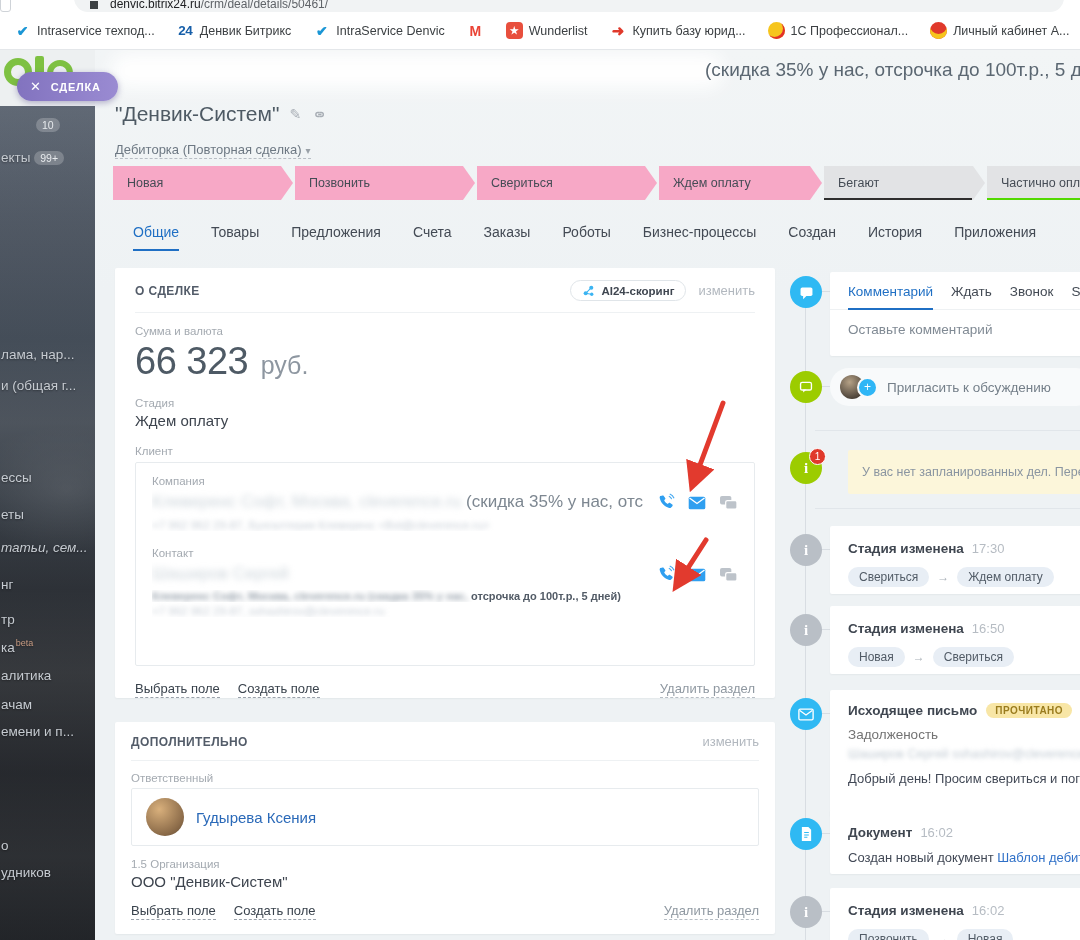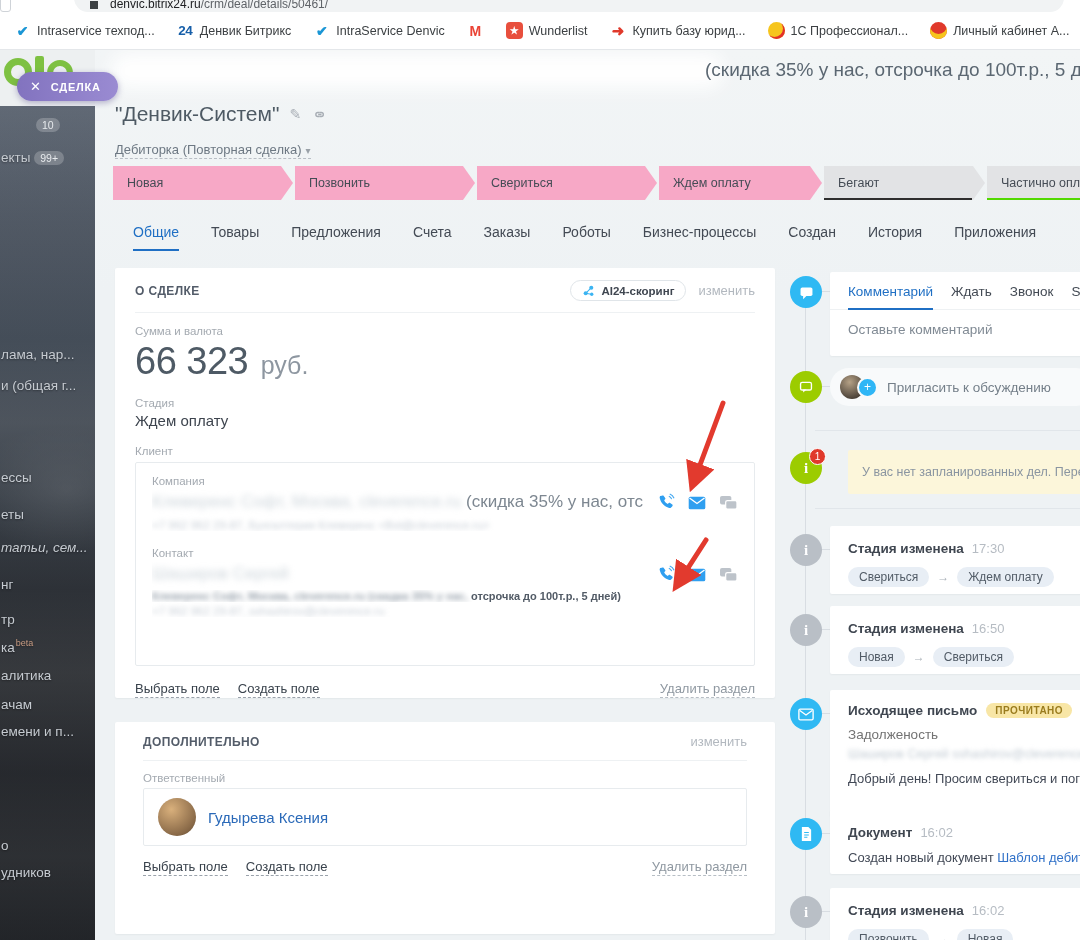--- a/index.html
+++ b/index.html
@@ -68,21 +68,21 @@
   .w180{width:180px;} .w162{width:163px;} .w160{width:161px;}
 
   
   .tabs{position:absolute;top:174px;left:38px;display:flex;gap:32px;font-size:14px;color:#434a54;}
   .tab{padding-bottom:9px;cursor:pointer;white-space:nowrap;}
   .tab.active{color:#1f6fc4;border-bottom:2px solid #1f6fc4;}
 
   
   .card{position:absolute;background:#fff;border-radius:2px;box-shadow:0 1px 2px rgba(70,80,90,.06);box-sizing:border-box;}
   .card1{left:20px;top:206px;width:660px;height:430px;padding:12px 20px;overflow:hidden;margin-top:12px;}
-  .card2{left:20px;top:672px;width:660px;height:212px;padding:12px 28px;overflow:hidden;}
+  .card2{left:20px;top:672px;width:660px;height:212px;padding:12px 16px;overflow:hidden;}
   .chead{display:flex;align-items:center;border-bottom:1px solid #eef1f3;padding-bottom:11px;}
   .ctitle{font-size:12px;font-weight:bold;color:#535c69;letter-spacing:.4px;flex:1;}
   .ai-badge{display:flex;align-items:center;gap:6px;border:1px solid #e0e5e9;border-radius:13px;padding:3px 11px;
             font-size:11.5px;font-weight:bold;color:#3f4650;margin-right:12px;cursor:pointer;}
   .editlink{font-size:13px;color:#b2b8bf;cursor:pointer;}
   .lbl{font-size:11.5px;color:#a4aab1;margin-bottom:3px;}
   .amount-row{margin-top:12px;}
   .amount{font-size:38px;color:#4e5a65;letter-spacing:-.5px;}
   .cur{font-size:25px;color:#8d96a0;margin-left:8px;}
   .mt14{margin-top:14px;} .mt16{margin-top:16px;}
@@ -390,20 +390,24 @@
     </div>
     <div style="margin-top:11px">
       <div class="lbl">Ответственный</div>
       <div class="resp-box">
         <div class="avatar"></div>
         <div>
           <div class="rname">Гудырева Ксения</div>
         </div>
       </div>
     </div>
+    <div style="margin-top:12px">
+      <div class="lbl">1.5 Организация</div>
+      <div class="val">ООО "Денвик-Систем"</div>
+    </div>
     <div class="fieldlinks" style="margin-top:13px">
       <span class="flink">Выбрать поле</span>
       <span class="flink">Создать поле</span>
       <span class="flink del">Удалить раздел</span>
     </div>
   </div>
 
   <div class="timeline">
     <div class="tl-line"></div>
 

